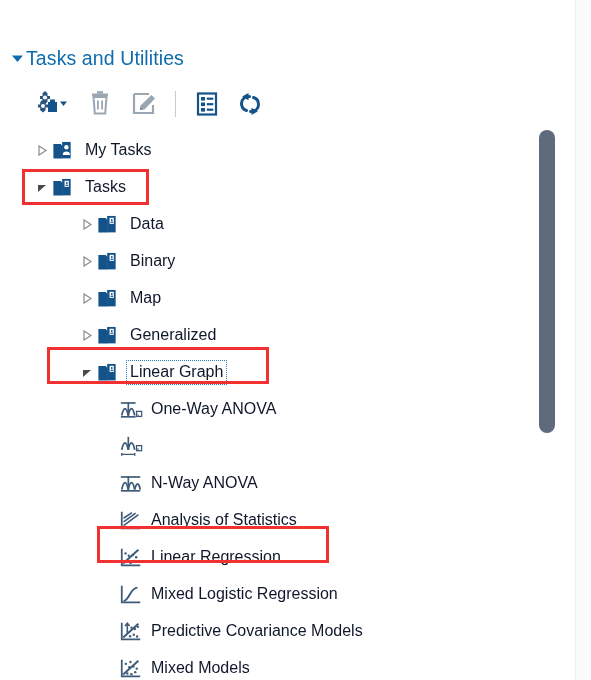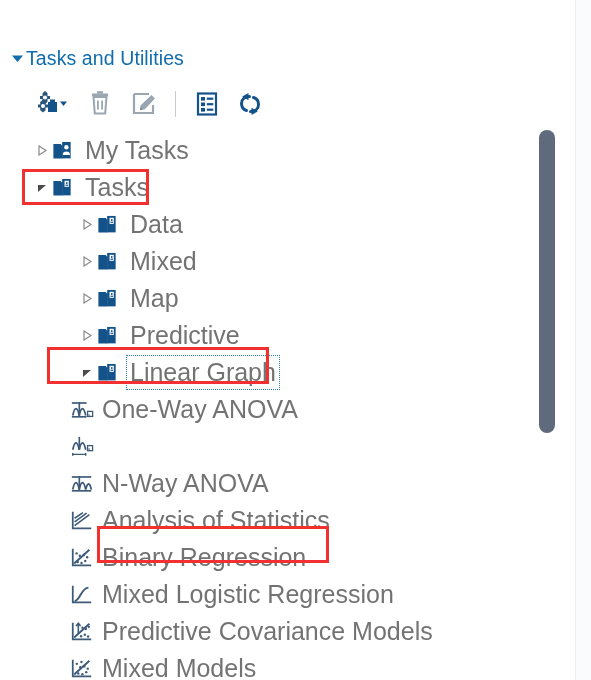--- a/index.html
+++ b/index.html
@@ -94,35 +94,35 @@
   .arrow.none { visibility: hidden; }
   .icon {
     width: 26px;
     height: 26px;
     display: flex;
     align-items: center;
     justify-content: center;
     flex: 0 0 auto;
   }
   .label {
-    font-size: 25px;
-    color: #737373;
+    font-size: 16px;
+    color: #0f172a;
     margin-left: 6px;
     padding: 1px 2px;
     line-height: 1.15;
   }
   .label.focus {
     outline: 1px dotted #2a7fb8;
     outline-offset: 1px;
   }
 
   
   .lvl1 { padding-left: 33px; }
   .lvl2 { padding-left: 78px; }
-  .lvl3 { padding-left: 52px; }
+  .lvl3 { padding-left: 101px; }
   .lvl3 .icon { width: 24px; }
 
   
   .annot {
     position: absolute;
     border: 3px solid #f23030;
     box-sizing: border-box;
     pointer-events: none;
     background: transparent;
   }
@@ -286,21 +286,21 @@
         </span>
         <span class="icon">
           <svg width="24" height="24" viewBox="0 0 26 26" aria-hidden="true">
             <path d="M1.5 5.5 L9.5 5.5 L11.5 7.8 L11.5 21 L1.5 21 Z" fill="#14538a"></path>
             <rect x="11.0" y="3.2" width="9.2" height="17.8" fill="#14538a"></rect>
             <rect x="13.6" y="5.2" width="4.6" height="6.6" fill="#ffffff"></rect>
             <rect x="15.2" y="6.6" width="1.6" height="2.0" fill="#14538a"></rect>
             <rect x="14.6" y="9.4" width="2.8" height="1.3" fill="#14538a"></rect>
           </svg>
         </span>
-        <span class="label">Mixed</span>
+        <span class="label">Binary</span>
       </div>
       <div class="row lvl2">
         <span class="arrow">
           <svg width="11" height="11" viewBox="0 0 11 11" aria-hidden="true">
             <polygon points="2,1 9,5.5 2,10" fill="none" stroke="#8a8a8a" stroke-width="1.2"></polygon>
           </svg>
         </span>
         <span class="icon">
           <svg width="24" height="24" viewBox="0 0 26 26" aria-hidden="true">
             <path d="M1.5 5.5 L9.5 5.5 L11.5 7.8 L11.5 21 L1.5 21 Z" fill="#14538a"></path>
@@ -320,21 +320,21 @@
         </span>
         <span class="icon">
           <svg width="24" height="24" viewBox="0 0 26 26" aria-hidden="true">
             <path d="M1.5 5.5 L9.5 5.5 L11.5 7.8 L11.5 21 L1.5 21 Z" fill="#14538a"></path>
             <rect x="11.0" y="3.2" width="9.2" height="17.8" fill="#14538a"></rect>
             <rect x="13.6" y="5.2" width="4.6" height="6.6" fill="#ffffff"></rect>
             <rect x="15.2" y="6.6" width="1.6" height="2.0" fill="#14538a"></rect>
             <rect x="14.6" y="9.4" width="2.8" height="1.3" fill="#14538a"></rect>
           </svg>
         </span>
-        <span class="label">Predictive</span>
+        <span class="label">Generalized</span>
       </div>
       <div class="row lvl2">
         <span class="arrow">
           <svg width="11" height="11" viewBox="0 0 11 11" aria-hidden="true">
             <polygon points="1,3 9,3 1,10" fill="#4a4a4a"></polygon>
           </svg>
         </span>
         <span class="icon">
           <svg width="24" height="24" viewBox="0 0 26 26" aria-hidden="true">
             <path d="M1.5 5.5 L9.5 5.5 L11.5 7.8 L11.5 21 L1.5 21 Z" fill="#14538a"></path>
@@ -408,21 +408,21 @@
             <path d="M4.5 19 L21 4" fill="none" stroke="#3d5a78" stroke-width="2.1"></path>
             <circle cx="8.4" cy="17.4" r="1.3" fill="#3d5a78"></circle>
             <circle cx="12.5" cy="18.4" r="1.3" fill="#3d5a78"></circle>
             <circle cx="16.5" cy="16.2" r="1.3" fill="#3d5a78"></circle>
             <circle cx="10.6" cy="10.5" r="1.3" fill="#3d5a78"></circle>
             <circle cx="15.0" cy="9.8" r="1.3" fill="#3d5a78"></circle>
             <circle cx="18.6" cy="12.2" r="1.3" fill="#3d5a78"></circle>
             <circle cx="7.1" cy="8.0" r="1.3" fill="#3d5a78"></circle>
           </svg>
         </span>
-        <span class="label">Binary Regression</span>
+        <span class="label">Linear Regression</span>
       </div>
       <div class="row lvl3">
         <span class="arrow none"></span>
         <span class="icon">
           <svg width="24" height="24" viewBox="0 0 26 26" aria-hidden="true">
             <path d="M3 3 L3 21 L23 21" fill="none" stroke="#3d5a78" stroke-width="1.9"></path>
             <path d="M5 19.5 C11 19.5 12 5 20 5" fill="none" stroke="#3d5a78" stroke-width="2.1"></path>
           </svg>
         </span>
         <span class="label">Mixed Logistic Regression</span>

